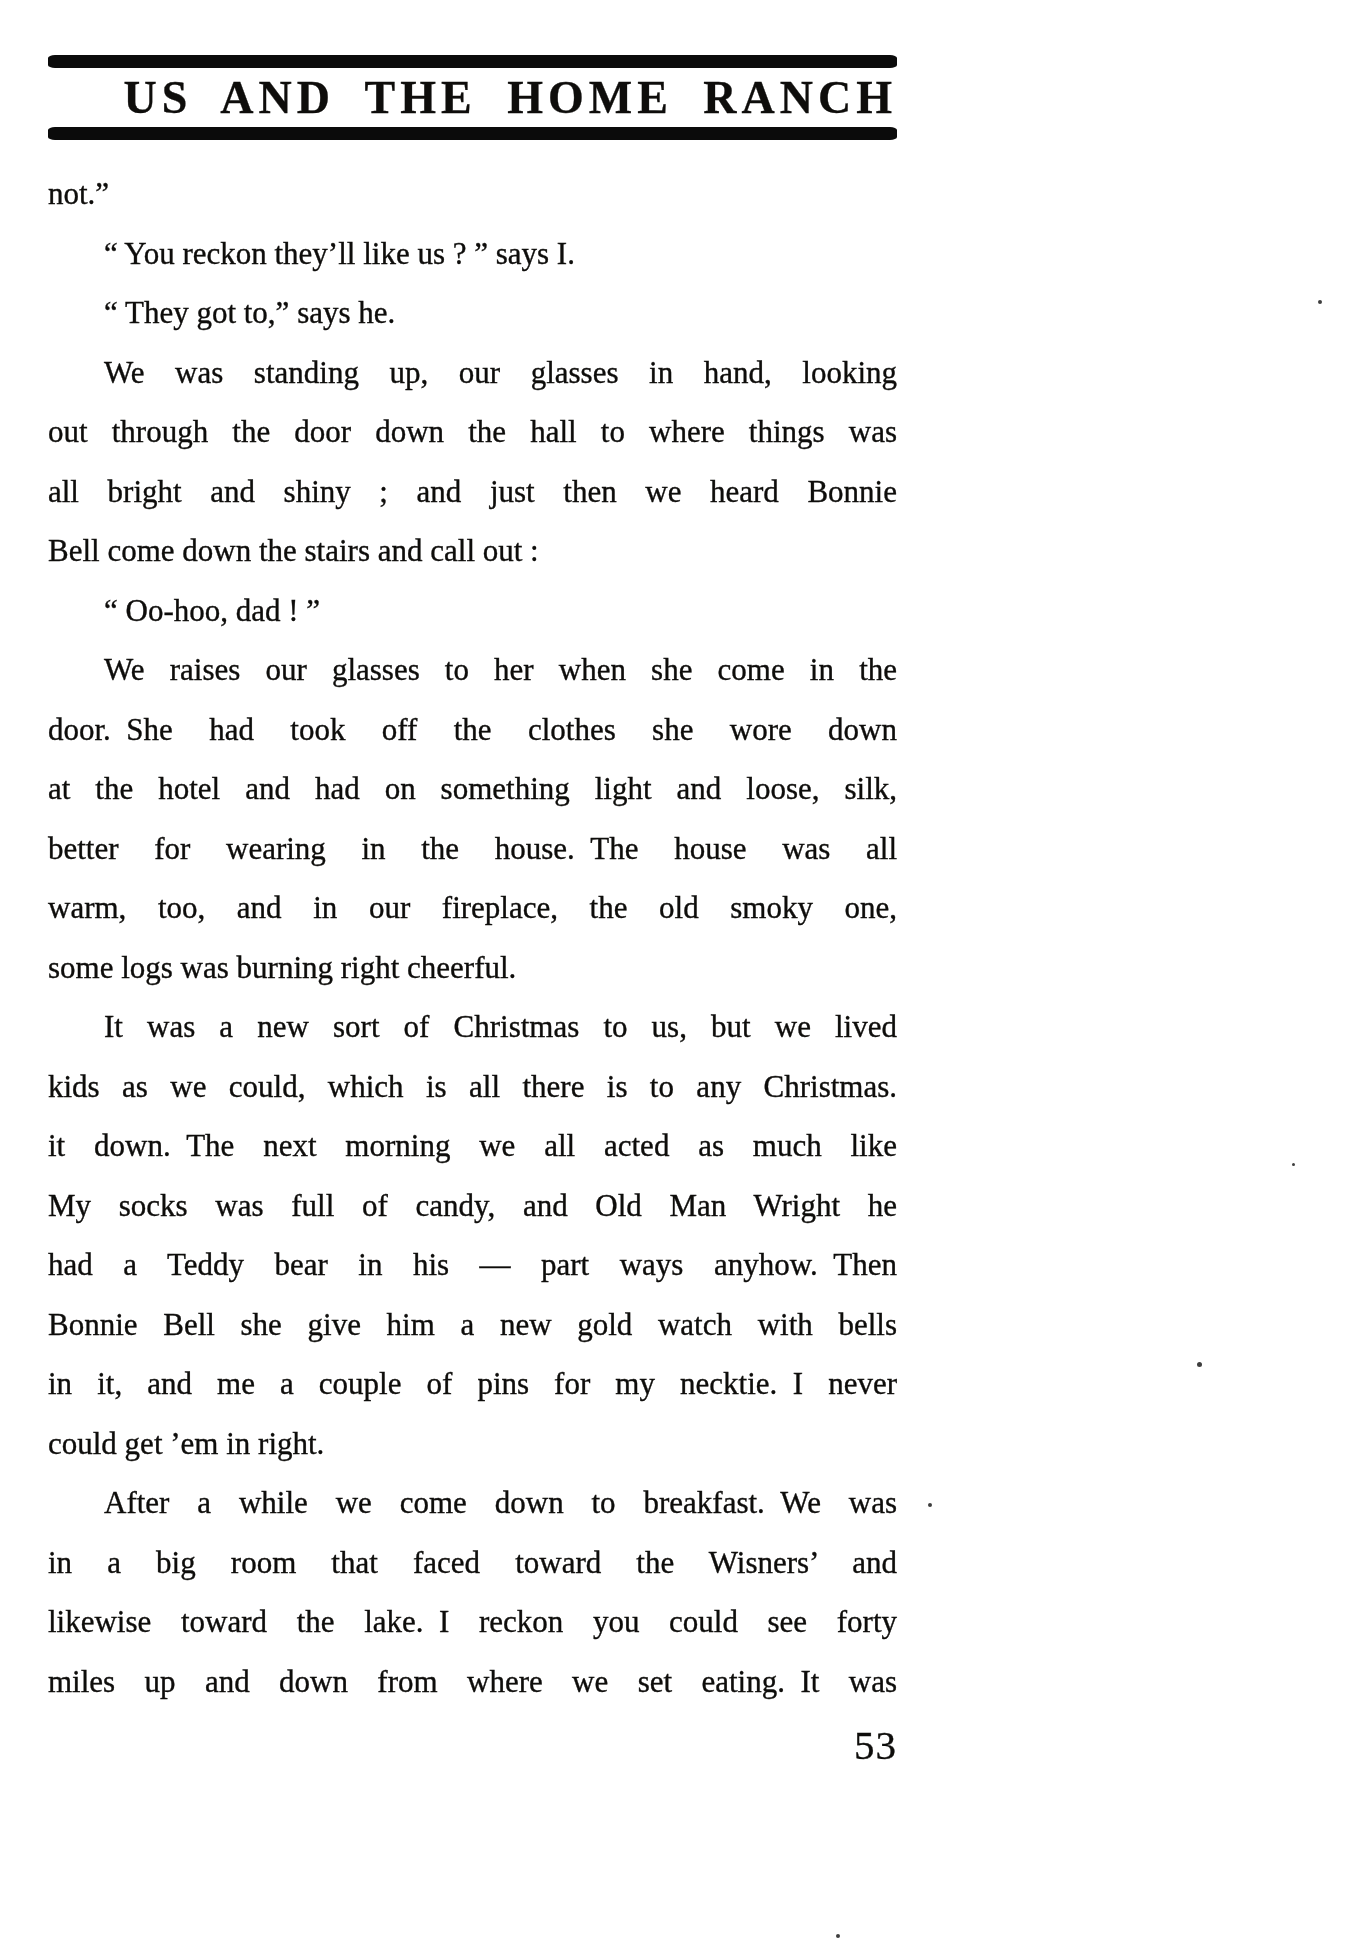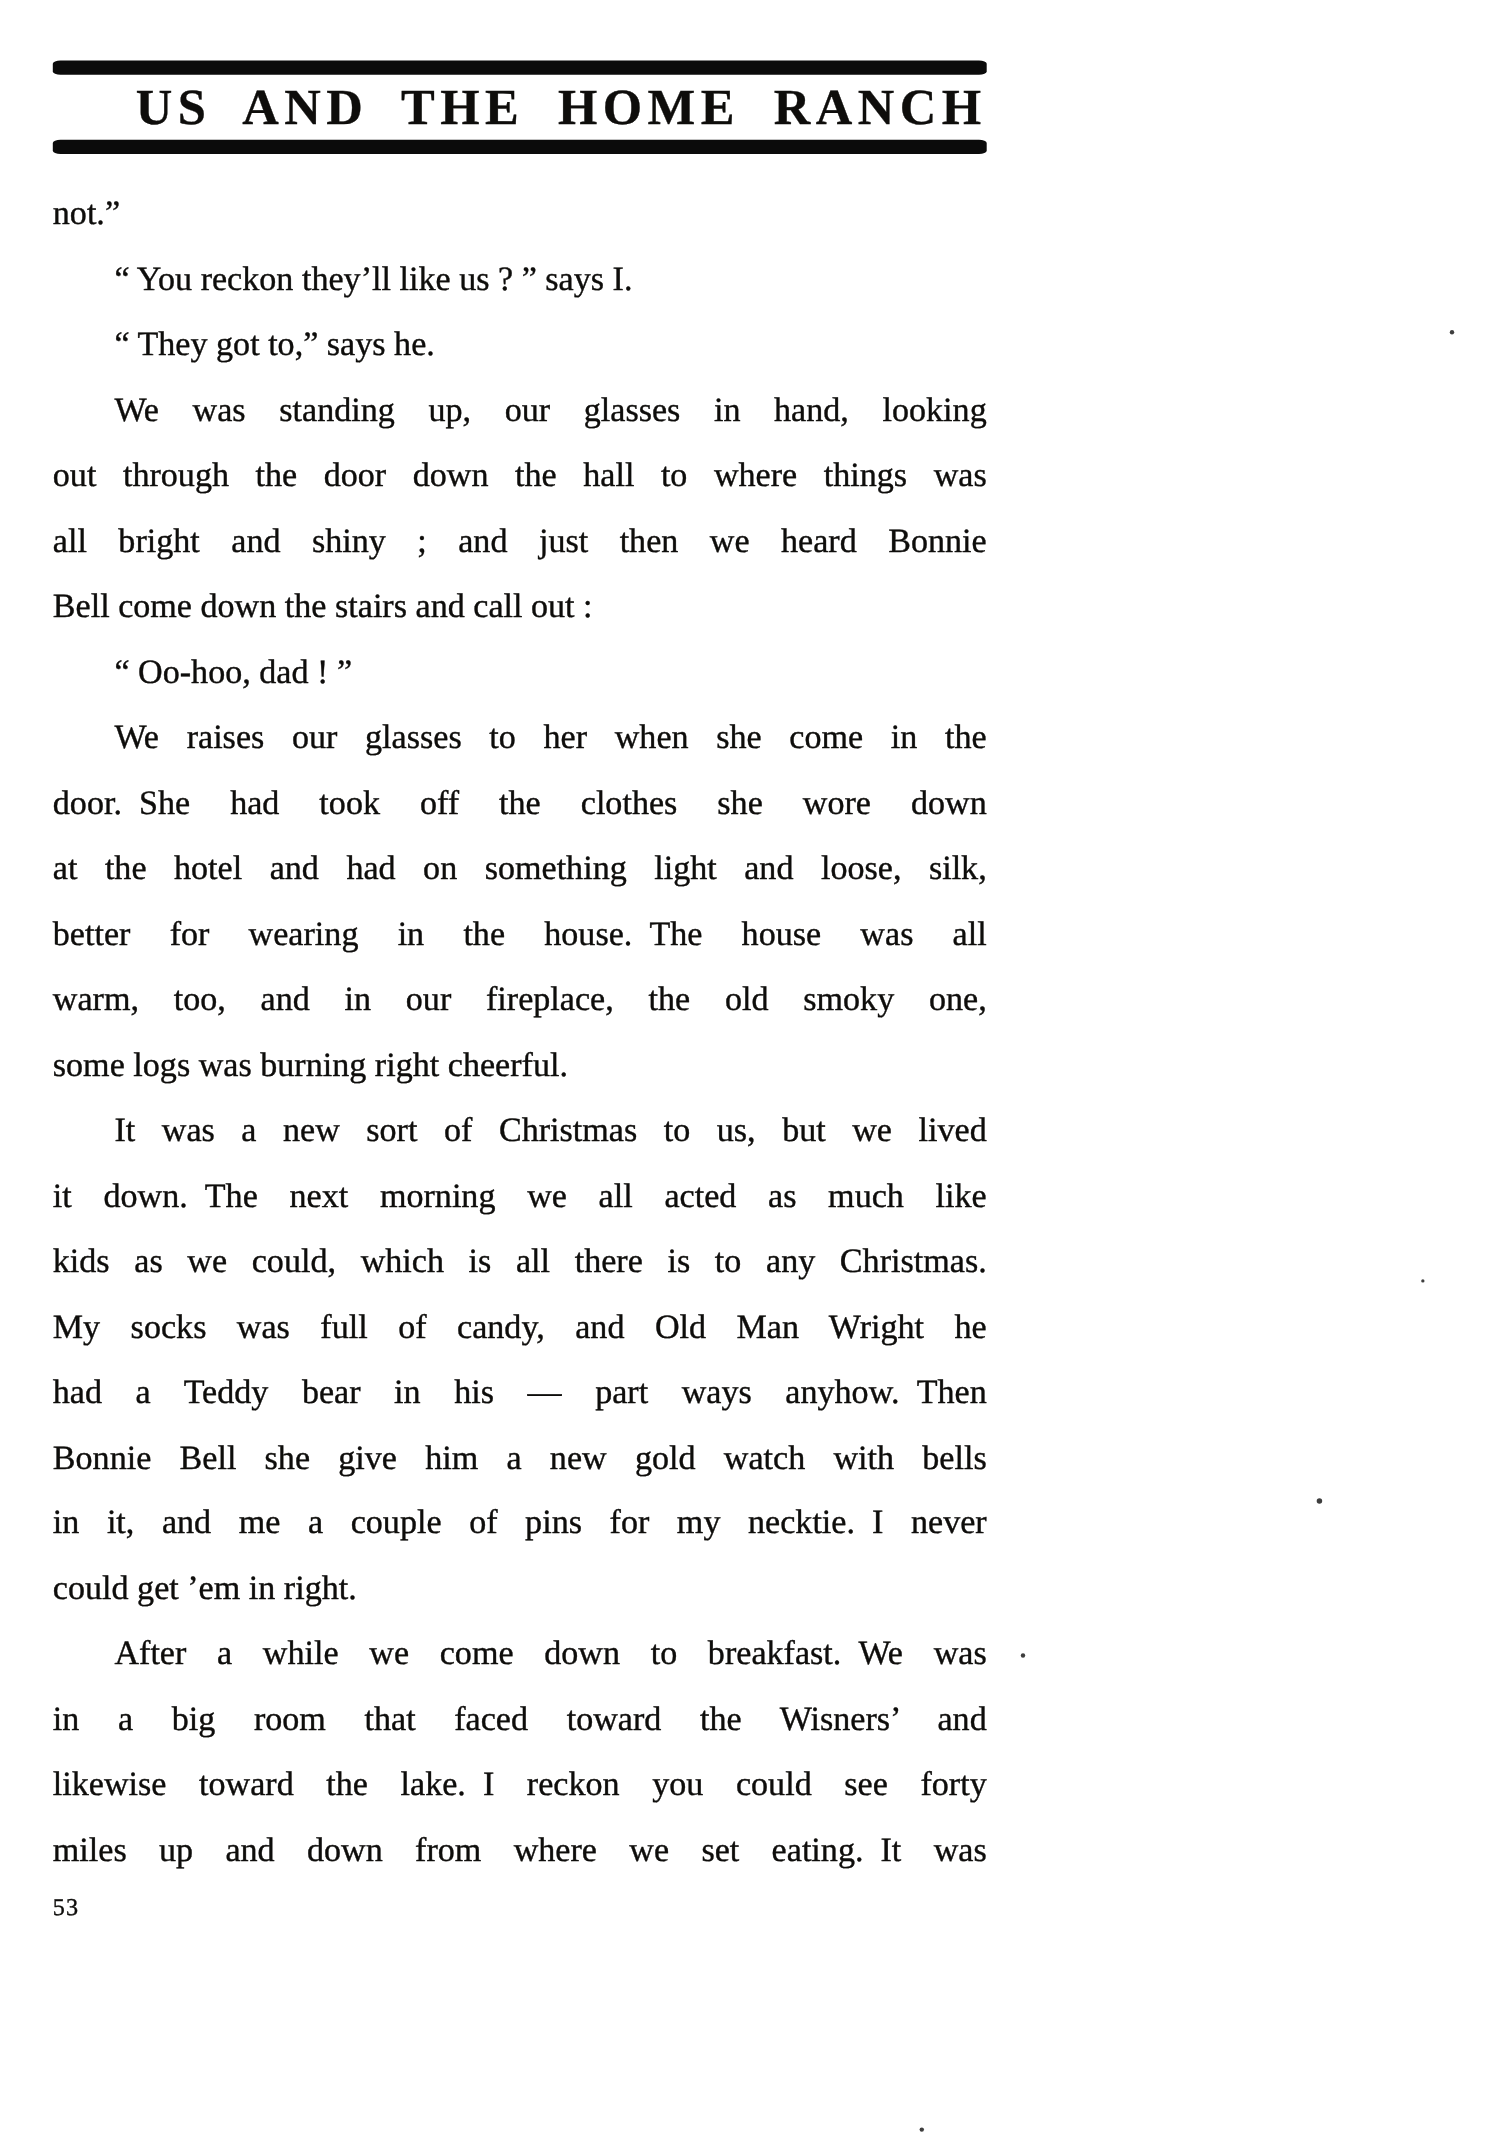--- a/index.html
+++ b/index.html
@@ -41,23 +41,23 @@
     line-height: 59.5px;
     -webkit-text-stroke: 0.35px #0e0d0b;
   }
   .line { text-align: left; }
   .line.just {
     text-align: justify;
     text-align-last: justify;
   }
   .line.indent { padding-left: 56px; }
   .page-number {
-    text-align: left;
+    text-align: right;
     margin-top: 10px;
-    font-size: 22px;
+    font-size: 41px;
     letter-spacing: 1px;
     -webkit-text-stroke: 0.35px #0e0d0b;
   }
   .speck {
     position: absolute;
     background: #1c1c1c;
     border-radius: 50%;
     opacity: 0.85;
   }
 </style>
@@ -91,22 +91,22 @@
       <div>
         <div class="line just indent">We raises our glasses to her when she come in the</div>
         <div class="line just">door. She had took off the clothes she wore down</div>
         <div class="line just">at the hotel and had on something light and loose, silk,</div>
         <div class="line just">better for wearing in the house. The house was all</div>
         <div class="line just">warm, too, and in our fireplace, the old smoky one,</div>
         <div class="line">some logs was burning right cheerful.</div>
       </div>
       <div>
         <div class="line just indent">It was a new sort of Christmas to us, but we lived</div>
+        <div class="line just">kids as we could, which is all there is to any Christmas.</div>
         <div class="line just">it down. The next morning we all acted as much like</div>
-        <div class="line just">kids as we could, which is all there is to any Christmas.</div>
         <div class="line just">My socks was full of candy, and Old Man Wright he</div>
         <div class="line just">had a Teddy bear in his — part ways anyhow. Then</div>
         <div class="line just">Bonnie Bell she give him a new gold watch with bells</div>
         <div class="line just">in it, and me a couple of pins for my necktie. I never</div>
         <div class="line">could get ’em in right.</div>
       </div>
       <div>
         <div class="line just indent">After a while we come down to breakfast. We was</div>
         <div class="line just">in a big room that faced toward the Wisners’ and</div>
         <div class="line just">likewise toward the lake. I reckon you could see forty</div>

